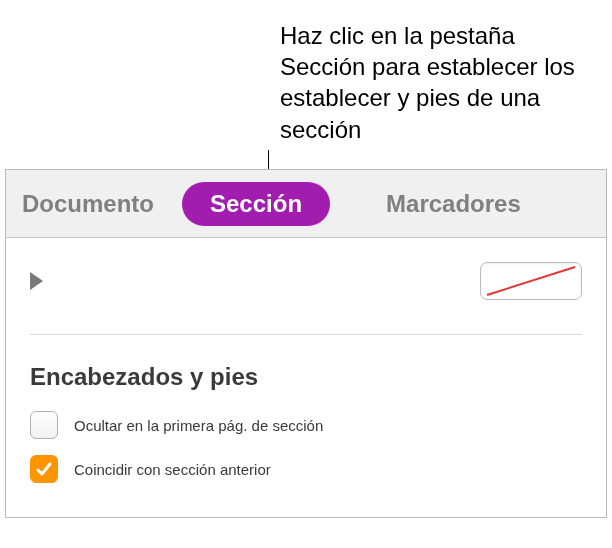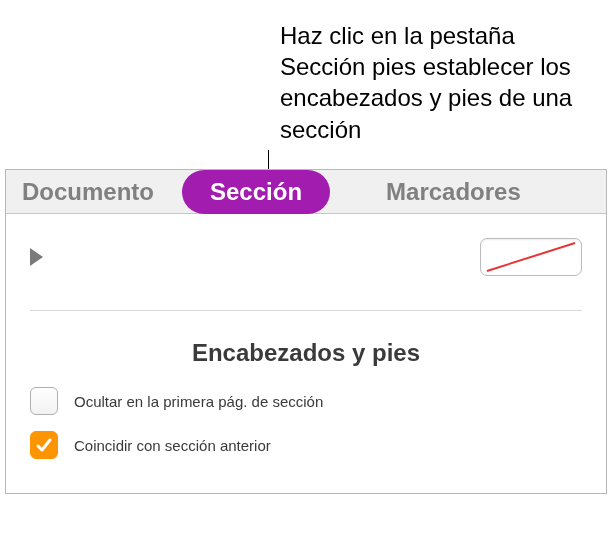--- a/index.html
+++ b/index.html
@@ -37,21 +37,21 @@
       left: 5px;
       top: 169px;
       width: 602px;
       border: 1px solid #b8b8b8;
       background: #fff;
     }
     .tabs {
       display: flex;
       background: #f0f0f0;
       border-bottom: 1px solid #c8c8c8;
-      height: 44px;
+      height: 68px;
       align-items: center;
     }
     .tab {
       font-size: 24px;
       font-weight: 600;
       color: #808080;
       padding: 0 20px;
       height: 100%;
       display: flex;
       align-items: center;
@@ -113,21 +113,20 @@
     }
     .color-well svg {
       position: absolute;
       inset: 0;
     }
     .headers-title {
       font-size: 24px;
       font-weight: 600;
       color: #3a3a3a;
       margin-bottom: 20px;
-      text-align: center;
     }
     .checkbox-row {
       display: flex;
       align-items: center;
       gap: 16px;
       margin-bottom: 16px;
     }
     .checkbox-row:last-child {
       margin-bottom: 6px;
     }
@@ -155,21 +154,21 @@
     }
     .chk-label {
       font-size: 15px;
       color: #3a3a3a;
       font-weight: 400;
     }
   </style>
 </head>
 <body>
 
-<div class="callout">Haz clic en la pestaña Sección pies establecer los encabezados y pies de una sección</div>
+<div class="callout">Haz clic en la pestaña Sección para establecer los establecer y pies de una sección</div>
 <div class="callout-line"></div>
 
 <div class="panel">
   <div class="tabs">
     <div class="tab doc">Documento</div>
     <div class="tab active">Sección</div>
     <div class="tab marc">Marcadores</div>
   </div>
 
   <div class="section-content">

